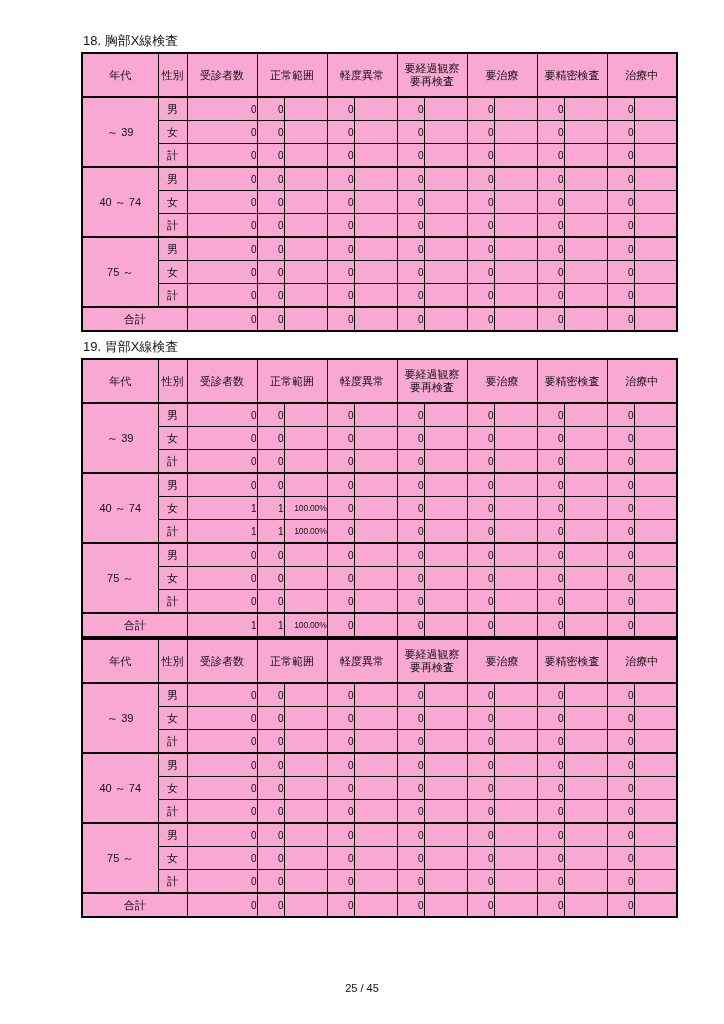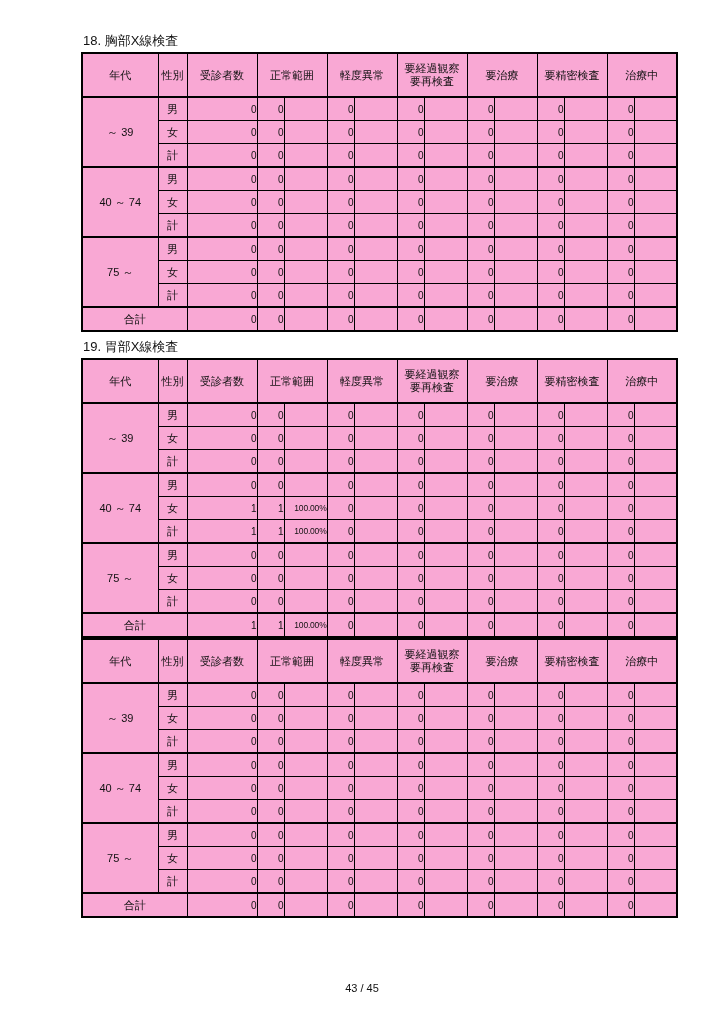--- a/index.html
+++ b/index.html
@@ -643,14 +643,14 @@
             <td class="pct"></td>
             <td class="cnt num">0</td>
             <td class="pct"></td>
             <td class="cnt num">0</td>
             <td class="pct"></td>
           </tr>
         </tbody>
       </table>
   </section>
 
-  <div class="footer">43 / 45</div>
+  <div class="footer">25 / 45</div>
 </div>
 
 </body></html>

